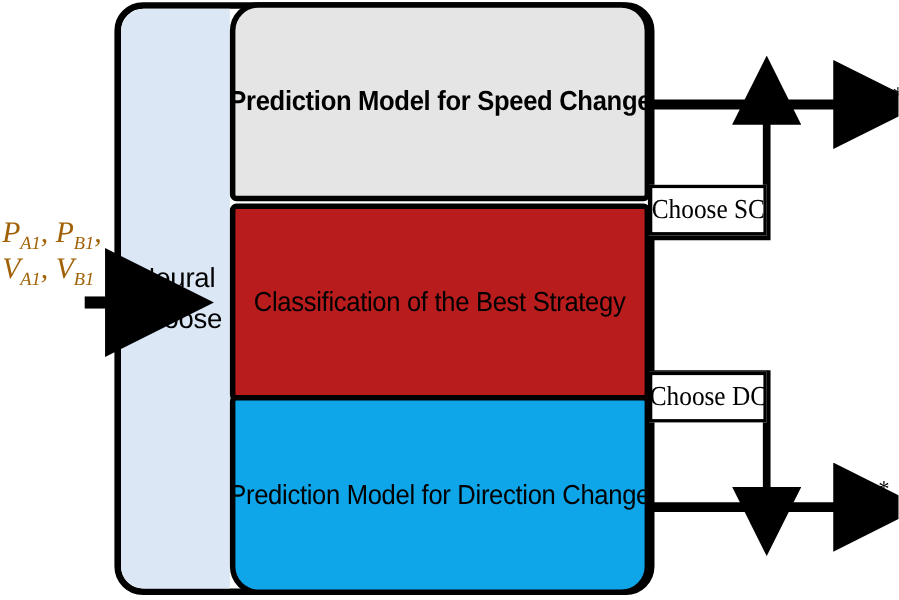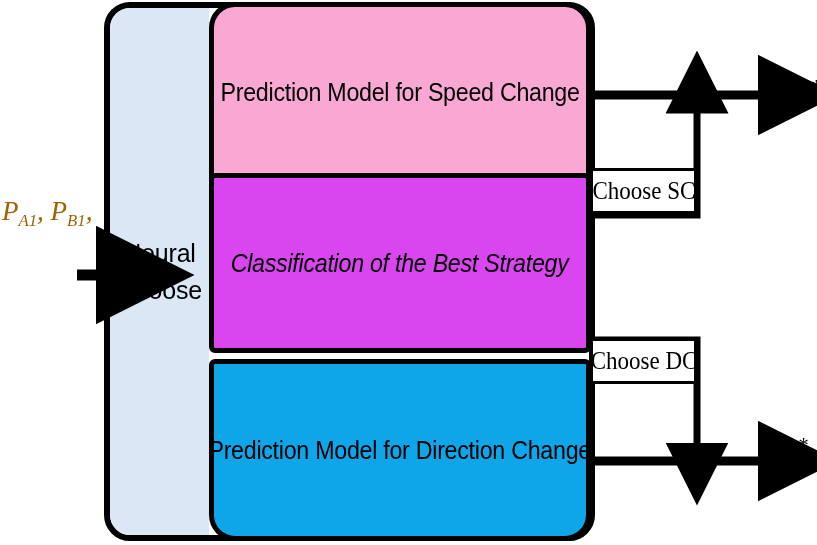--- a/index.html
+++ b/index.html
@@ -102,29 +102,29 @@
     font-size: 25px;
     color: #000;
     white-space: nowrap;
     letter-spacing: -0.3px;
     transform: scaleX(0.93);
   }
 
   .box-speed {
     top: 2px;
     height: 181px;
-    background: #f9a8d4;
+    background: #e5e5e5;
     border-radius: 26px 26px 6px 6px;
+    font-weight: bold;
   }
   .box-strategy {
-    top: 173px;
+    top: 185px;
     height: 180px;
-    background: #d946ef;
+    background: #b91c1c;
     border-radius: 6px;
-    font-style: italic;
   }
   .box-direction {
     top: 359px;
     height: 182px;
     background: #0ea5e9;
     border-radius: 6px 6px 26px 26px;
   }
 
   
   .choose-box {
@@ -172,20 +172,23 @@
   }
 </style>
 </head>
 <body>
 
 <div id="diagram">
 
   <div class="input-label">
     <span class="input-line">
       <i>P</i><sub>A1</sub><span>,</span>&nbsp;<i>P</i><sub>B1</sub><span>,</span>
+    </span>
+    <span class="input-line">
+      <i>V</i><sub>A1</sub><span>,</span>&nbsp;<i>V</i><sub>B1</sub>
     </span>
   </div>
 
   <div class="outer-frame"></div>
 
   <div class="nn-panel">
     <div class="nn-label">Neural</div>
     <div class="nn-label">Choose</div>
   </div>
 

